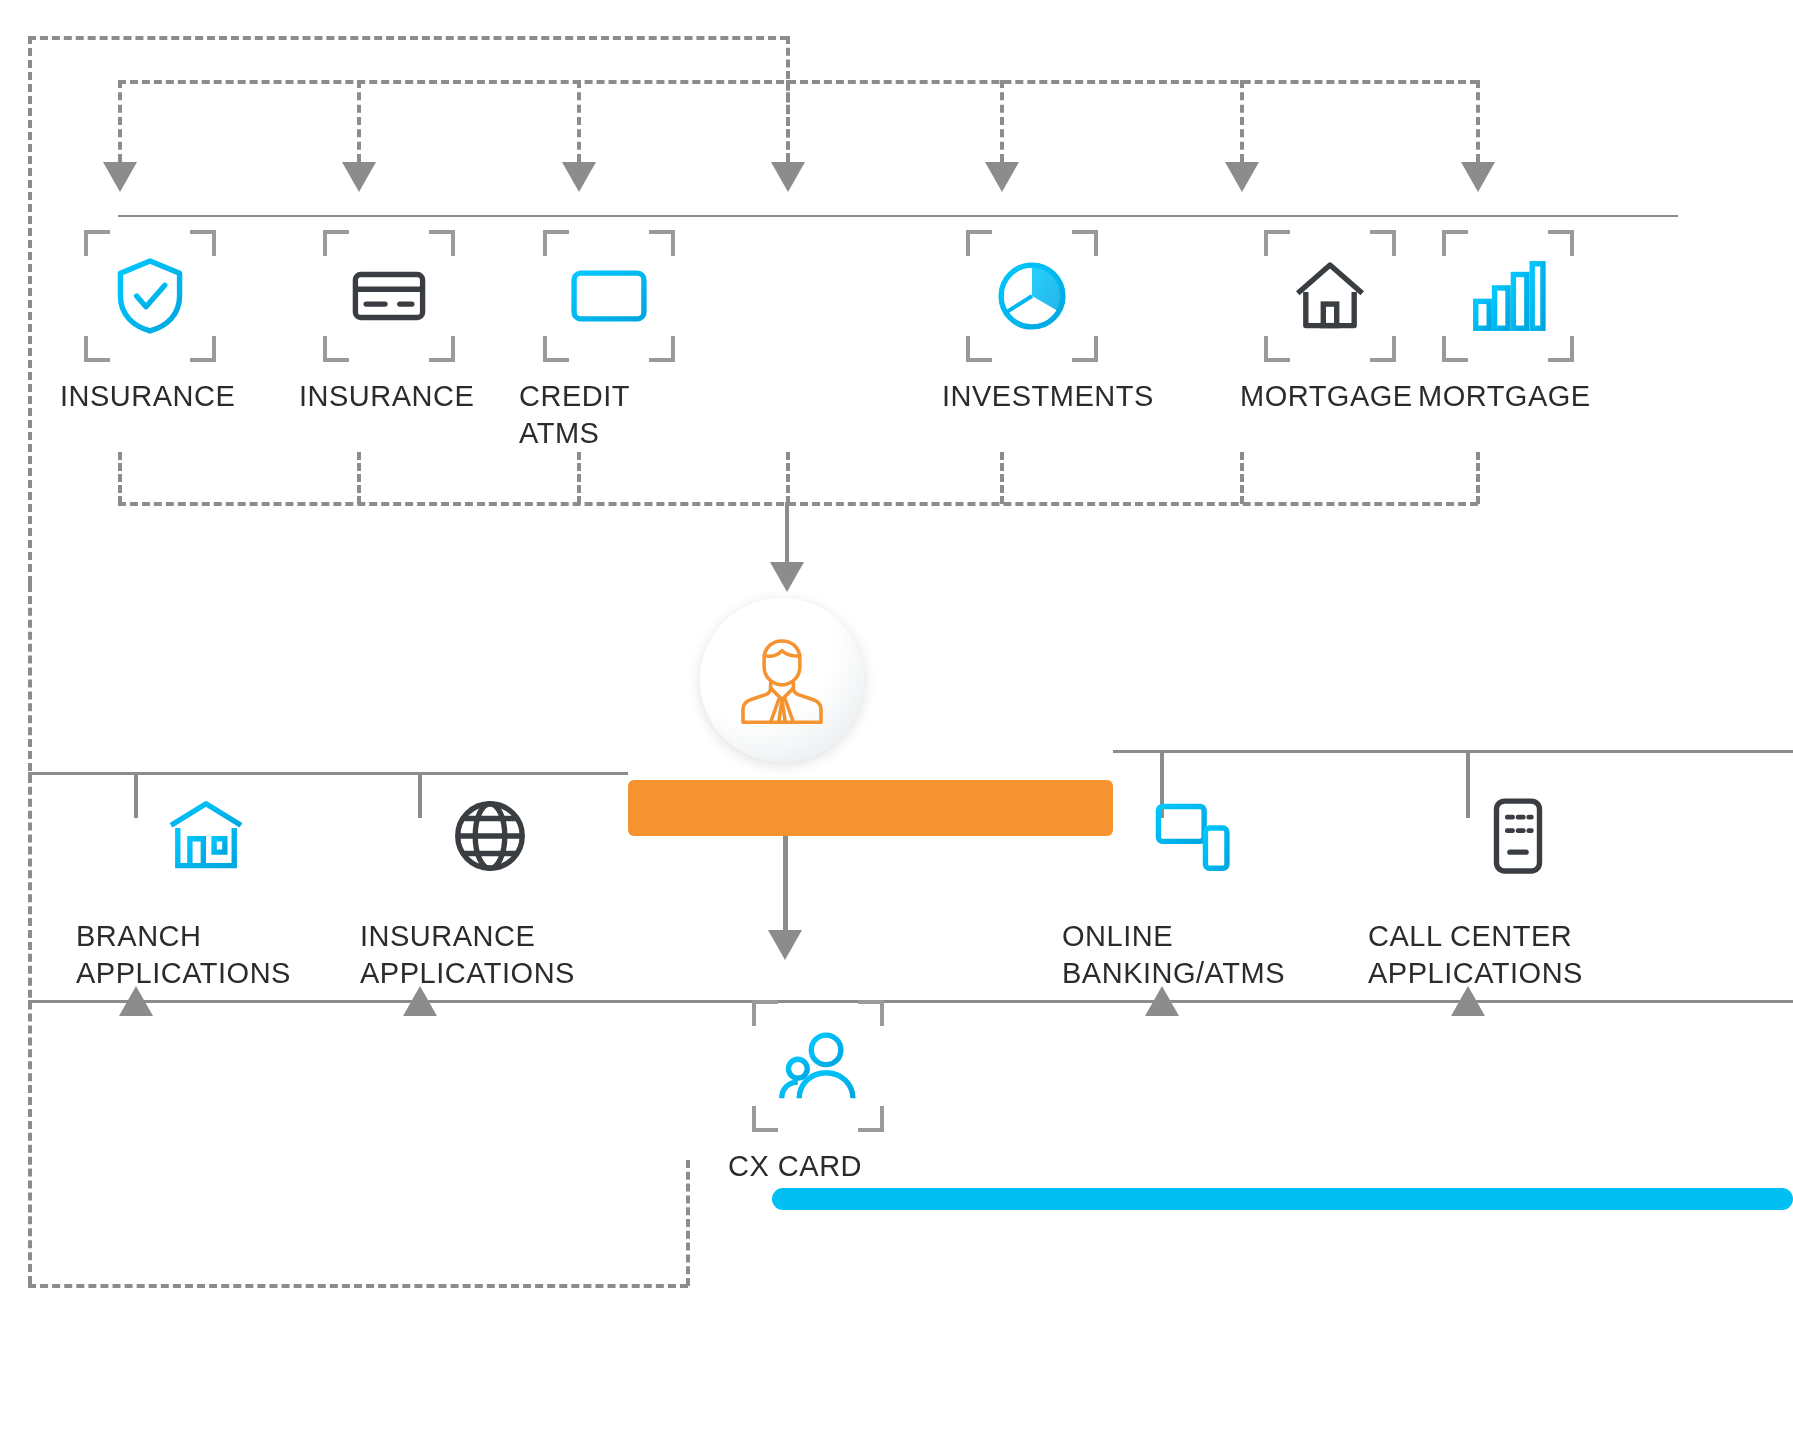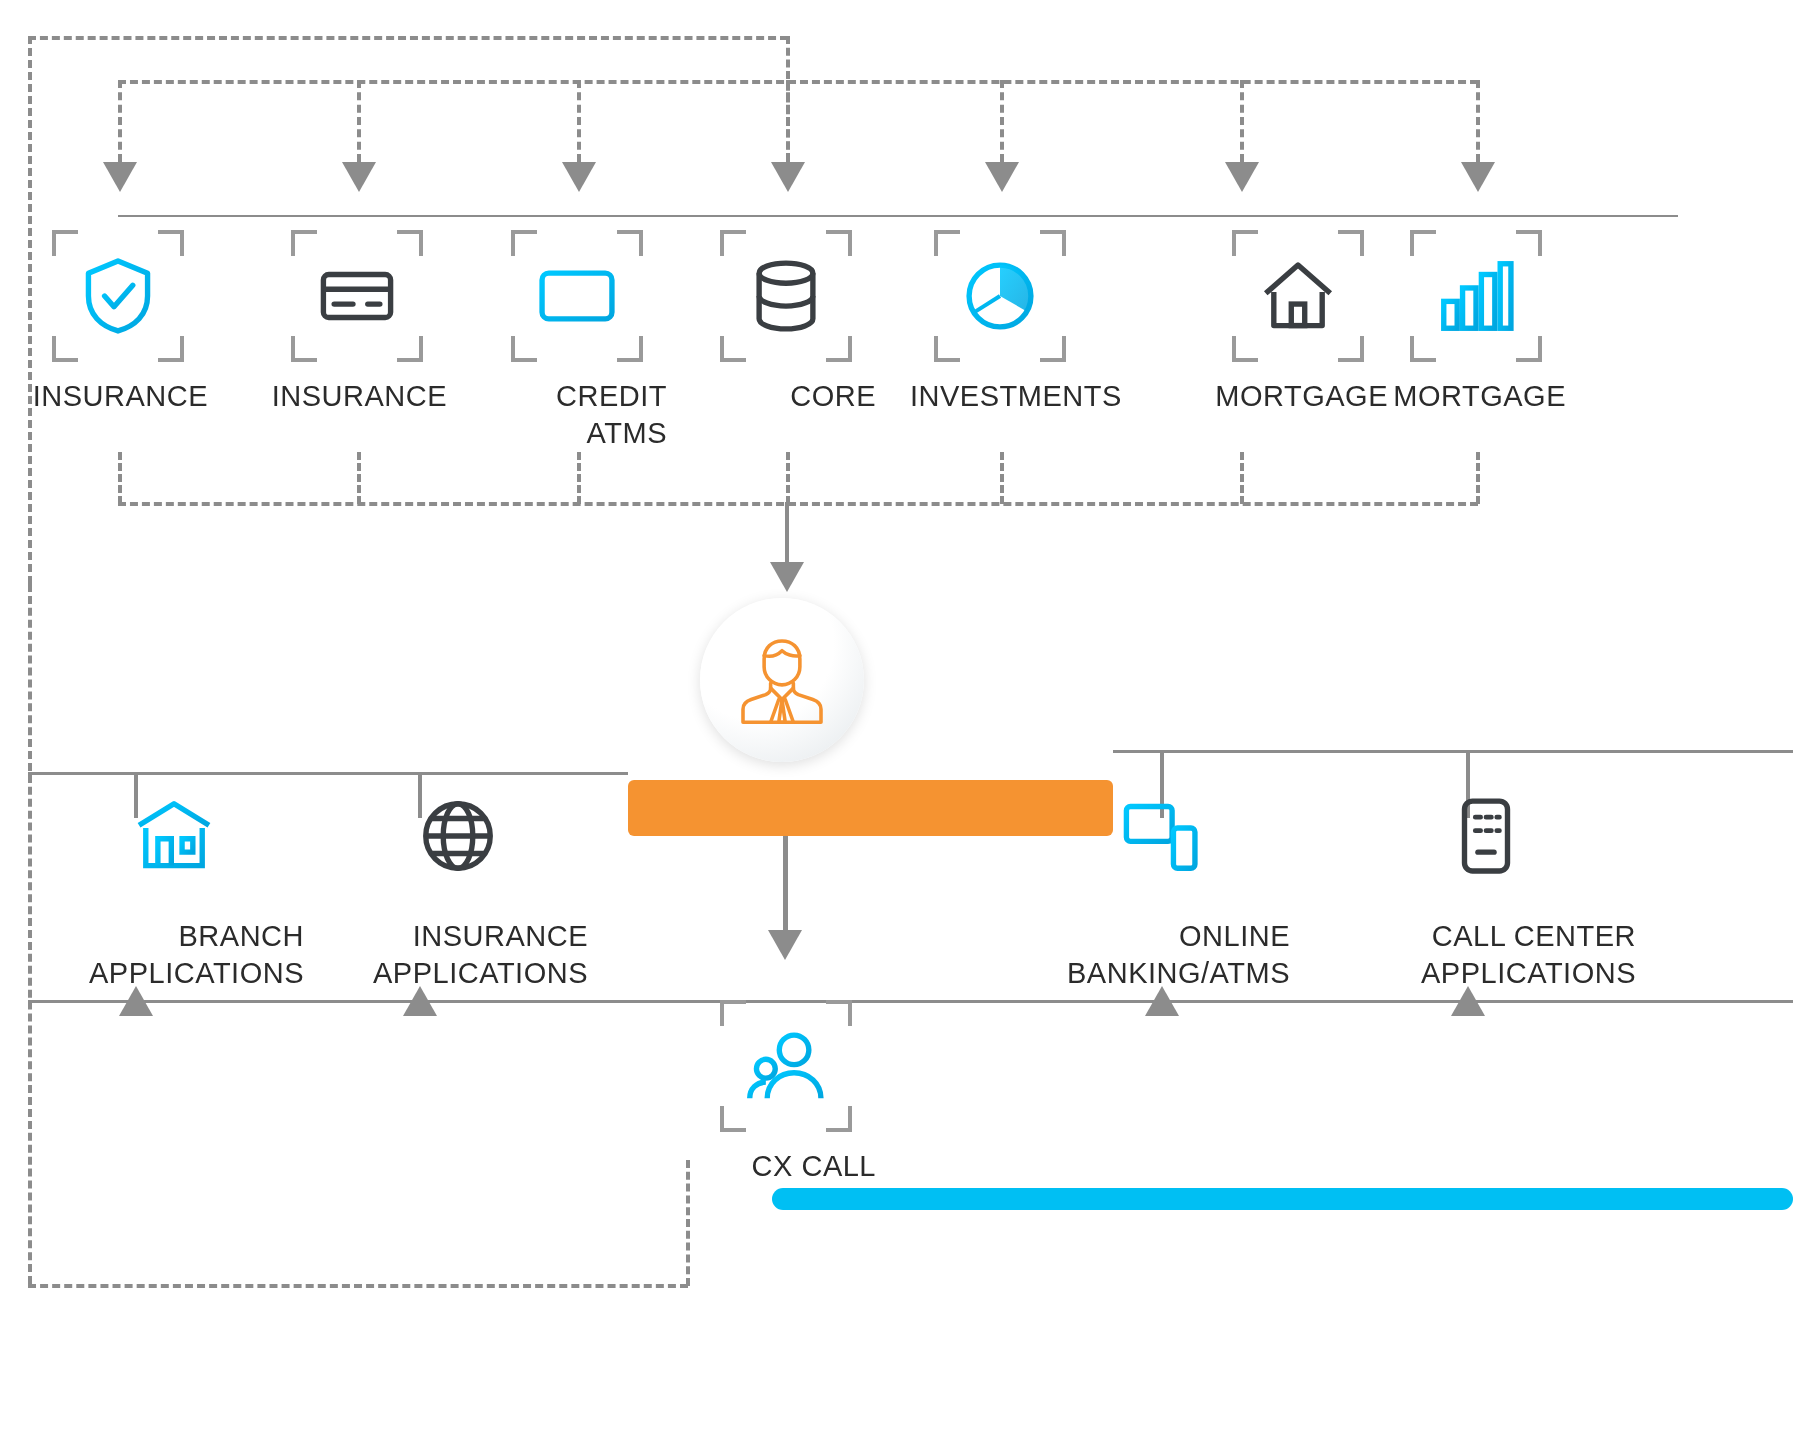--- a/index.html
+++ b/index.html
@@ -49,21 +49,22 @@
     width: 0; height: 0;
     border-left: 17px solid transparent;
     border-right: 17px solid transparent;
     border-bottom: 30px solid #8c8c8c;
   }
 
   
   .node {
     position: absolute;
     width: 180px;
-    text-align: right;
+    text-align: left;
+    margin-left: 32px;
   }
   .node-badge {
     position: relative;
     width: 132px;
     height: 132px;
     margin: 0 auto;
   }
   .brackets {
     position: absolute;
     inset: 0;
@@ -209,38 +210,20 @@
             </defs>
           <rect x="6" y="15" width="52" height="34" rx="5" fill="none" stroke="url(#gC2)" stroke-width="4"></rect>
           <path d="M6 26h52" stroke="url(#gC2)" stroke-width="6"></path>
           <path d="M14 39h12" stroke="url(#gC2)" stroke-width="4" stroke-linecap="round"></path>
         </svg>
       </div>
     </div>
     <div class="node-label">CREDIT ATMS</div>
   </div>
 
-  <div class="node" style="left:696px; top:230px;">
-    <div class="node-badge">
-      <div class="brackets">
-          <i class="tl"></i>
-          <i class="tr"></i>
-          <i class="bl"></i>
-          <i class="br"></i>
-        </div>
-      <div class="glyph">
-        <svg viewBox="0 0 64 64">
-          <ellipse cx="32" cy="15" rx="20" ry="7.5" fill="none" stroke="#3A3E42" stroke-width="4"></ellipse>
-          <path d="M12 15v34c0 4.1 9 7.5 20 7.5s20-3.4 20-7.5V15" fill="none" stroke="#3A3E42" stroke-width="4"></path>
-          <path d="M12 32c0 4.1 9 7.5 20 7.5s20-3.4 20-7.5" fill="none" stroke="#3A3E42" stroke-width="4"></path>
-        </svg>
-      </div>
-    </div>
-    <div class="node-label">CORE</div>
-  </div>
 
   <div class="node" style="left:910px; top:230px;">
     <div class="node-badge">
       <div class="brackets">
           <i class="tl"></i>
           <i class="tr"></i>
           <i class="bl"></i>
           <i class="br"></i>
         </div>
       <div class="glyph">
@@ -437,21 +420,21 @@
                 <stop offset="1" stop-color="#00A6E0"></stop>
               </linearGradient>
             </defs>
           <circle cx="38" cy="20" r="11" fill="none" stroke="url(#gS1)" stroke-width="4"></circle>
           <path d="M18 56c0-11 9-19 20-19s20 8 20 19" fill="none" stroke="url(#gS1)" stroke-width="4"></path>
           <circle cx="17" cy="34" r="7" fill="none" stroke="url(#gS1)" stroke-width="4"></circle>
           <path d="M5 56c0-7 5-12 12-12" fill="none" stroke="url(#gS1)" stroke-width="4"></path>
         </svg>
       </div>
     </div>
-    <div class="node-label">CX CALL</div>
+    <div class="node-label">CX CARD</div>
   </div>
 
   <div class="dash-v" style="left:28px; top:584px; height:700px;"></div>
   <div class="dash-h" style="left:28px; top:1284px; width:660px;"></div>
   <div class="dash-v" style="left:686px; top:1160px; height:126px;"></div>
 
   <div style="position:absolute; left:772px; top:1188px; width:1021px; height:22px; background:#00BFF3; border-radius:11px;"></div>
 
 </div>
 

